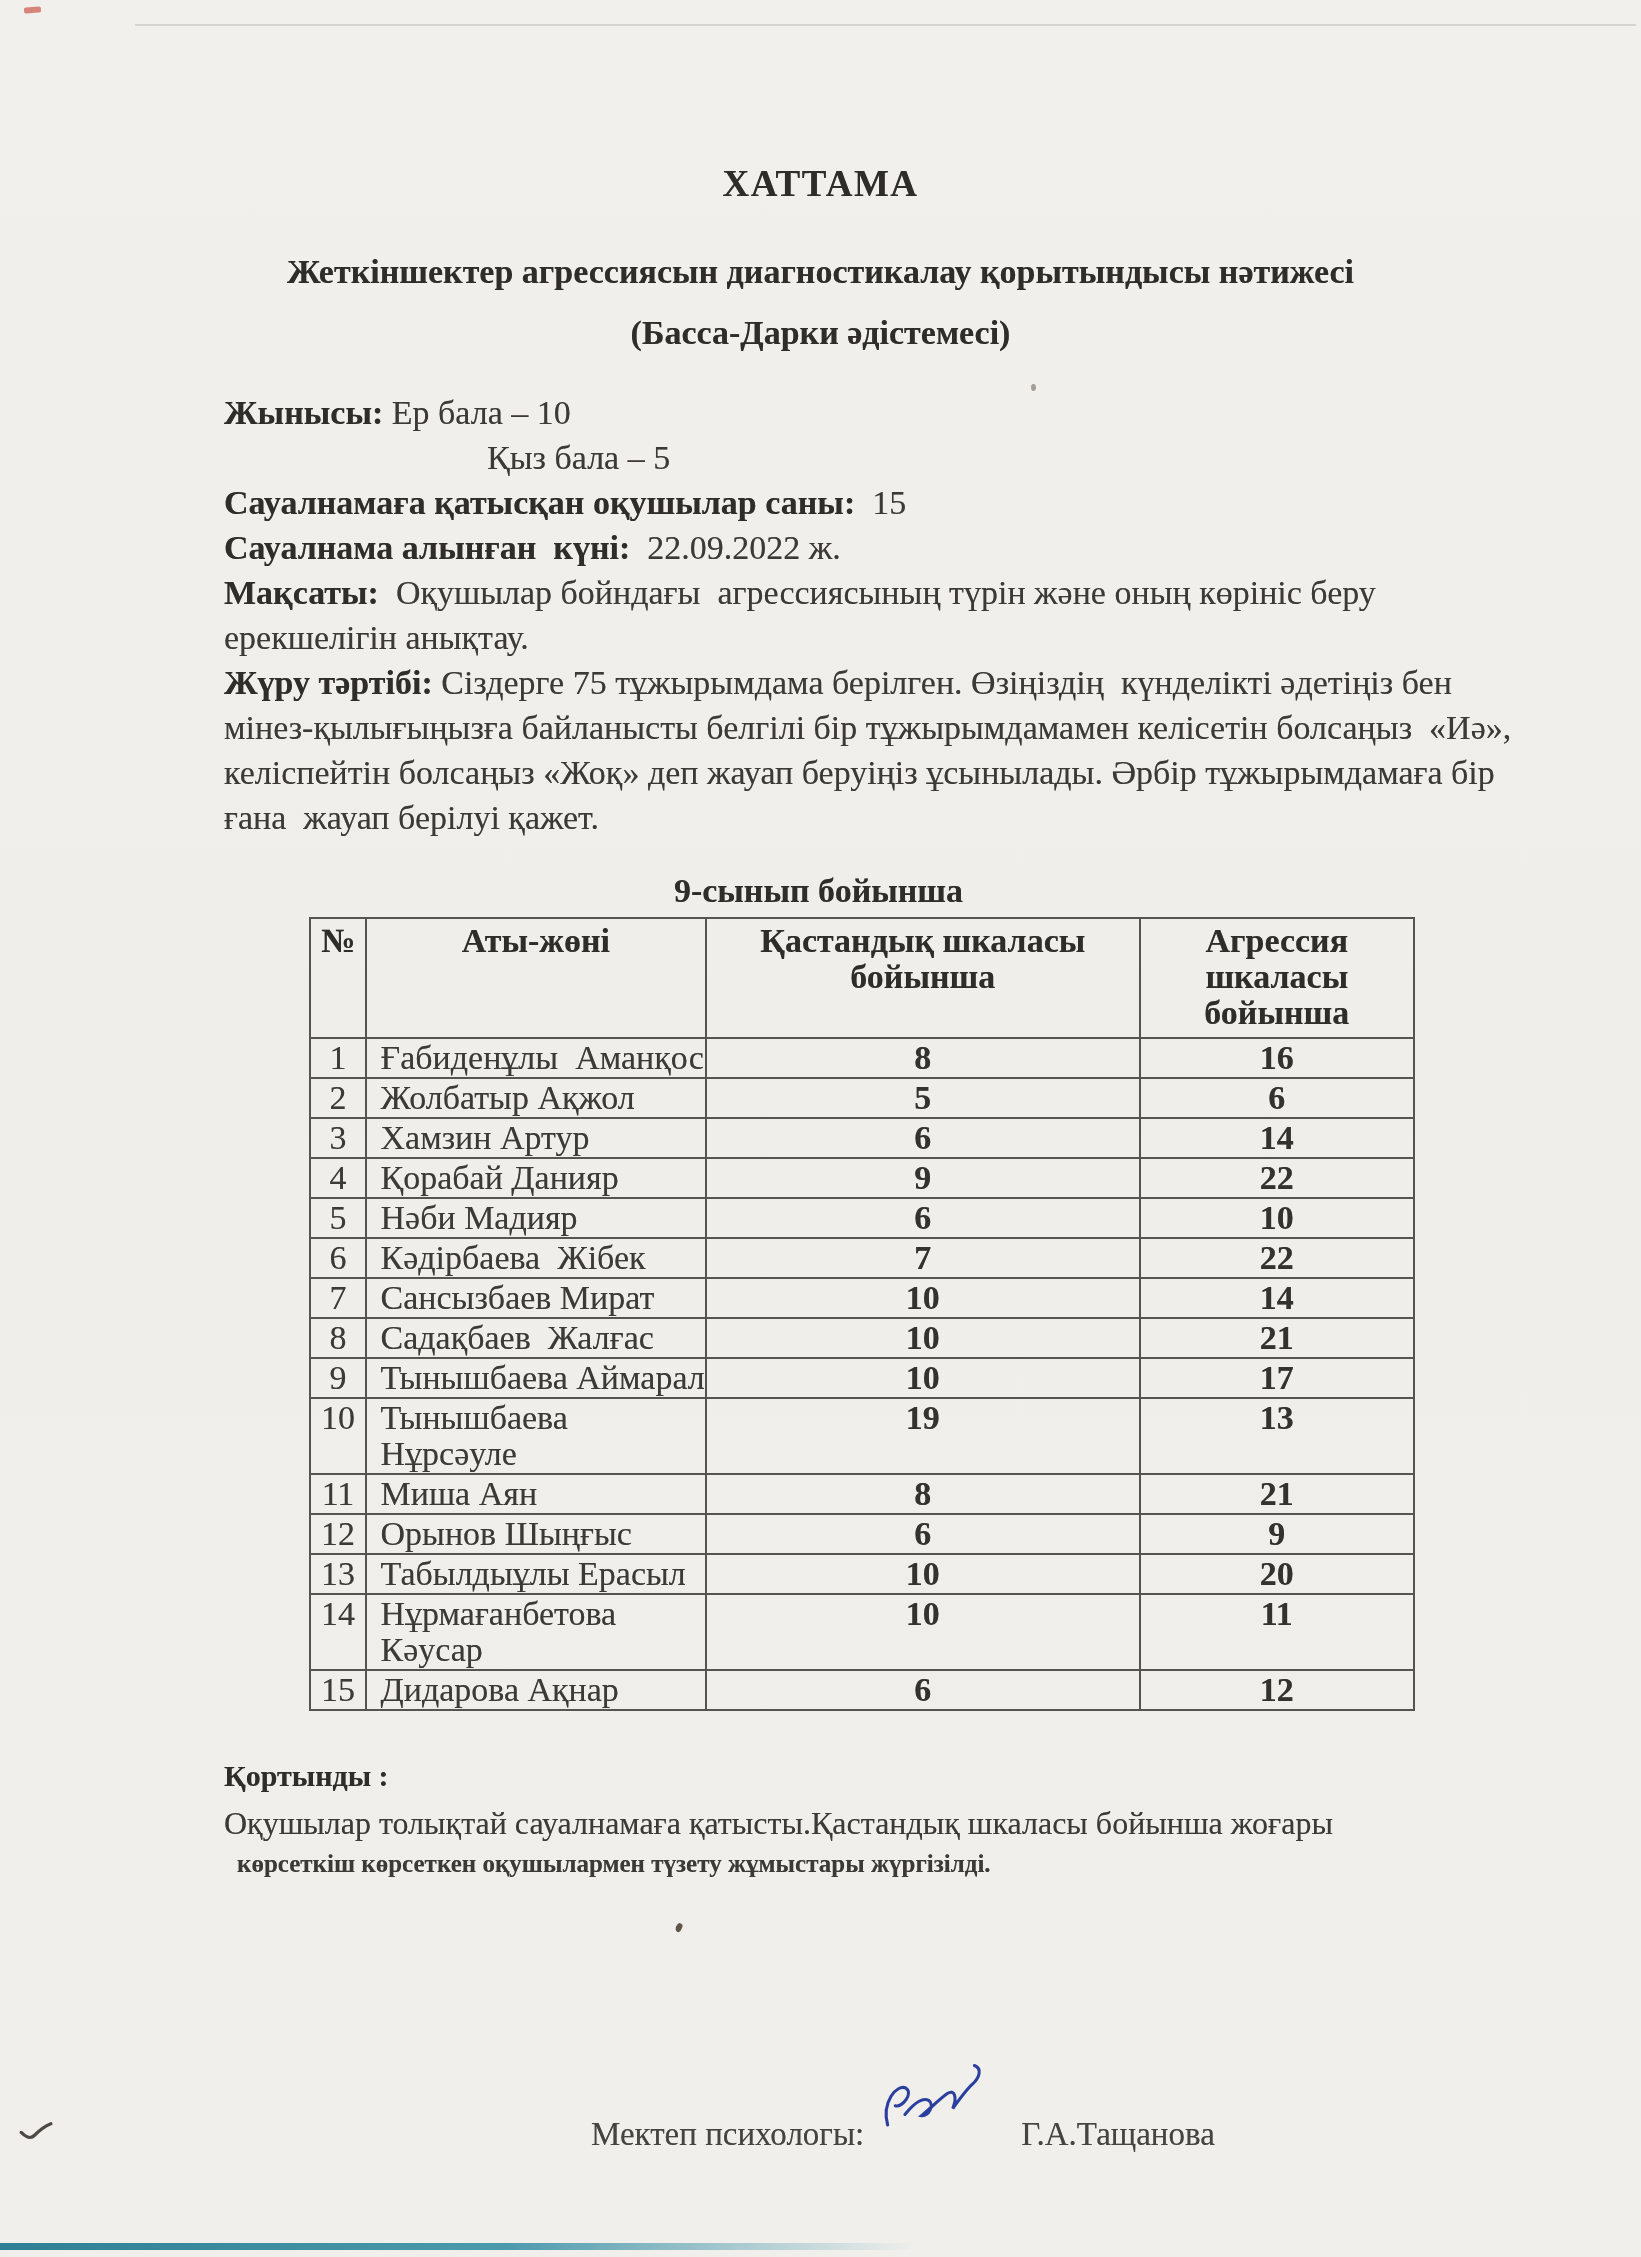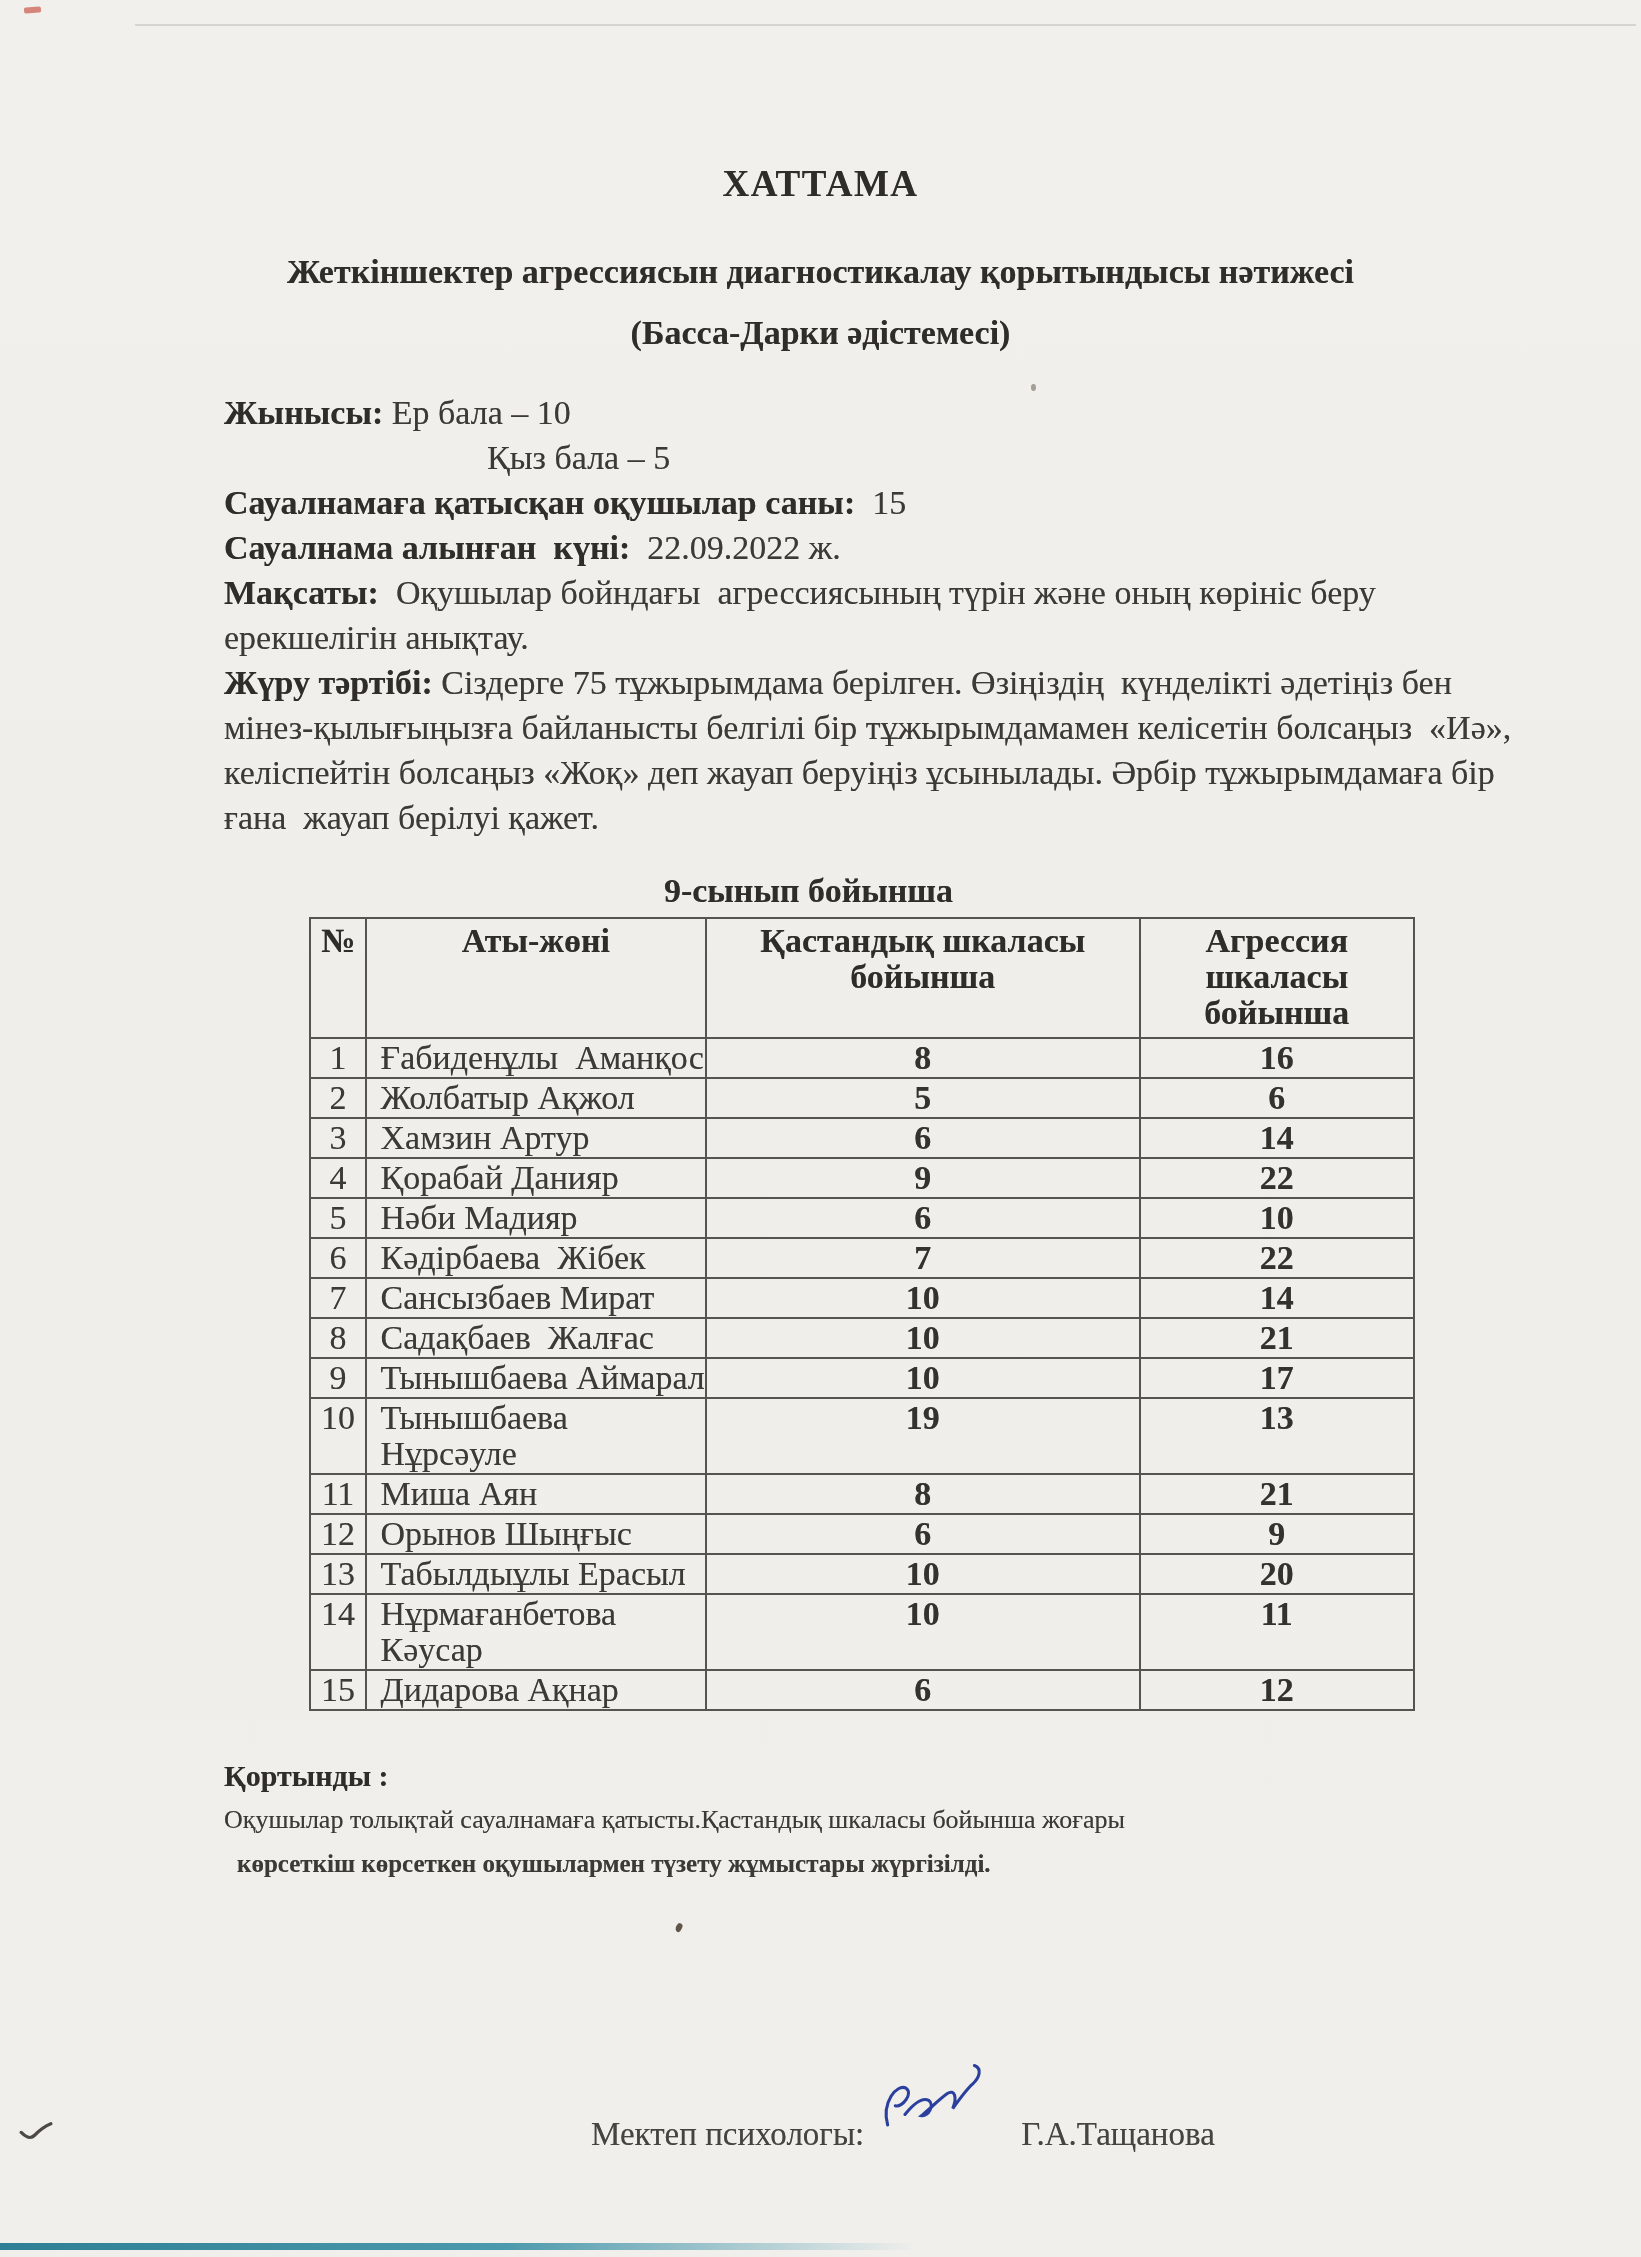--- a/index.html
+++ b/index.html
@@ -15,32 +15,32 @@
   .center{left:0;width:1641px;text-align:center;}
   .bold{font-weight:bold;color:#2f2d29;}
   .pre{white-space:pre;}
   #title{top:162px;font-size:37px;letter-spacing:1.4px;}
   #sub1{top:253px;font-size:34px;}
   #sub2{top:298px;font-size:34px;margin-top:16px;}
   #line-participated{top:345px;font-size:34px;}
   #info{top:390px;left:224px;font-size:34px;line-height:45px;}
   #info .row{white-space:pre;}
   #gender2{padding-left:263px;}
-  #table-caption{top:872px;left:210px;width:1197px;text-align:center;font-size:34px;}
+  #table-caption{top:872px;left:220px;width:1197px;text-align:center;font-size:34px;}
   #results-table{position:absolute;top:917px;left:309px;border-collapse:collapse;table-layout:fixed;}
   #results-table th,#results-table td{border:2.4px solid #56544e;font-size:34px;}
   #results-table th{font-weight:bold;color:#2f2d29;text-align:center;vertical-align:top;line-height:36px;padding:3.9px 3.9px 5.8px 3.9px;}
   #results-table th span{display:block;white-space:pre;}
   #results-table td{line-height:36px;vertical-align:top;padding:1px 0;}
   .c-no{text-align:center;}
   .c-name{padding-left:13.5px !important;}
   .nameline{display:block;white-space:pre;}
   .c-val{text-align:center;font-weight:bold;color:#34322e;}
   #conclusion-label{top:1759px;left:224px;font-size:30px;}
-  #conclusion1{top:1805px;left:224px;font-size:26px;}
+  #conclusion1{top:1805px;left:224px;font-size:32px;}
   #conclusion2{top:1850px;left:237px;font-size:25px;font-weight:bold;}
   #signature{top:2066px;left:591px;height:89px;display:flex;align-items:flex-end;font-size:33px;color:#46443f;}
   #signature .sig-label{line-height:42px;white-space:pre;}
   #signature svg{margin:0 9.7px 9.7px 7.7px;transform:rotate(-6deg);}
   #signature .sig-name{line-height:42px;white-space:pre;margin-left:13.5px;}
   
   #art-topline{top:24px;left:135px;width:1501px;height:1.9px;background:#d6d4d0;}
   #art-reddash{top:6.8px;left:24px;width:17.4px;height:5.8px;background:#cf6a5e;border-radius:1.9px;opacity:.8;transform:rotate(-4deg);}
   #art-speck1{top:384px;left:1031px;width:4.8px;height:6.8px;background:#8a8378;border-radius:50%;opacity:.75;}
   #art-speck2{top:1923px;left:676px;width:5.8px;height:8.7px;background:#5f5648;border-radius:50% 50% 40% 60%;transform:rotate(28deg);}

